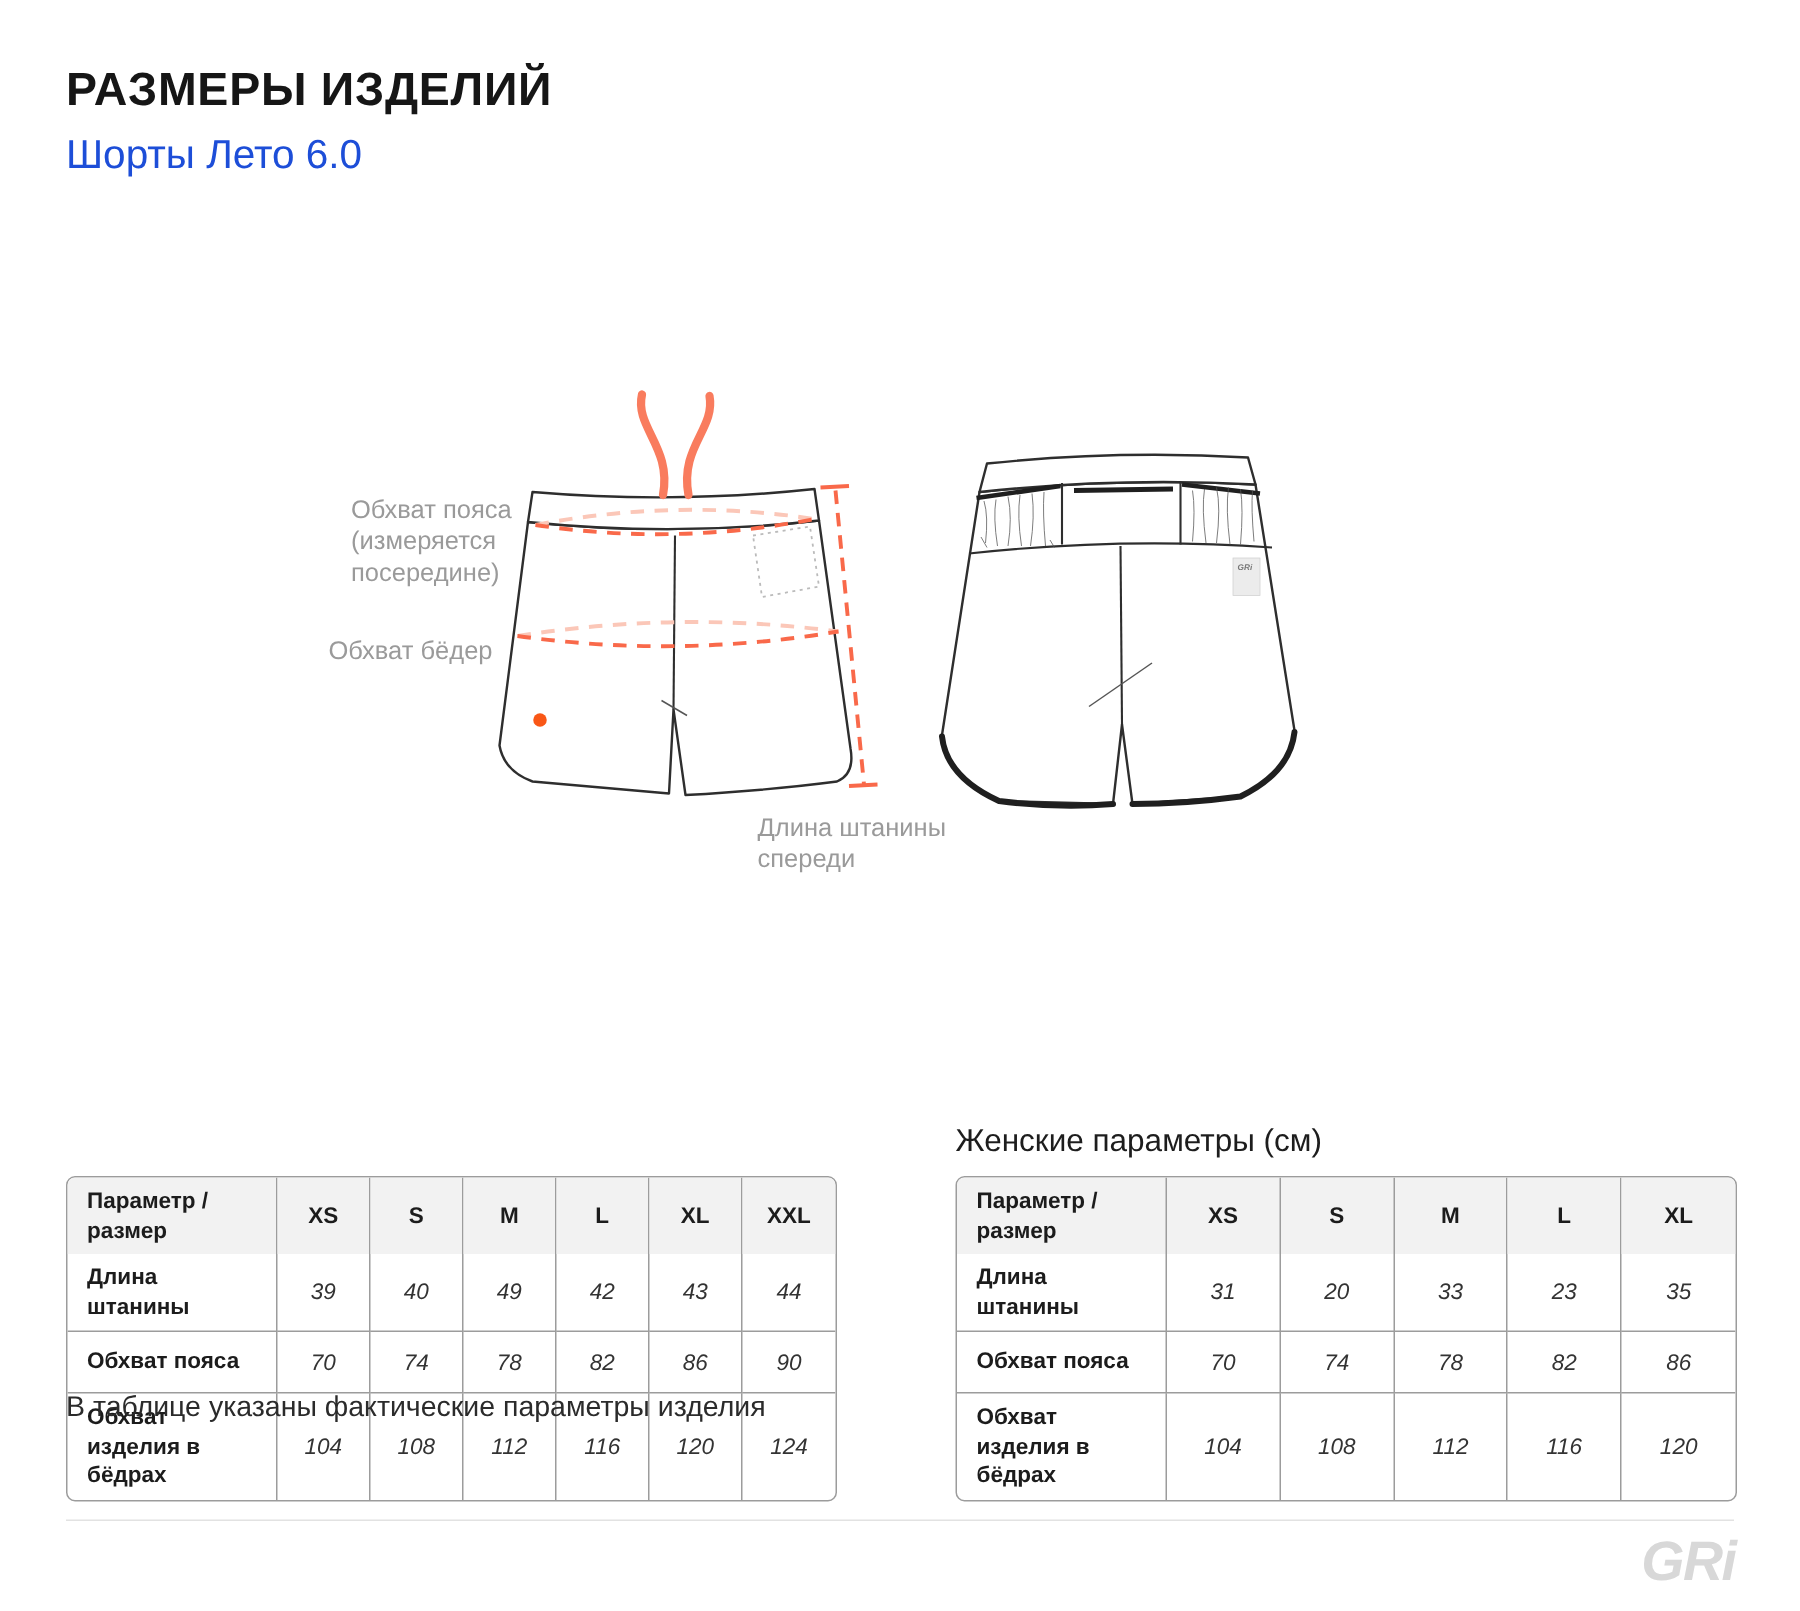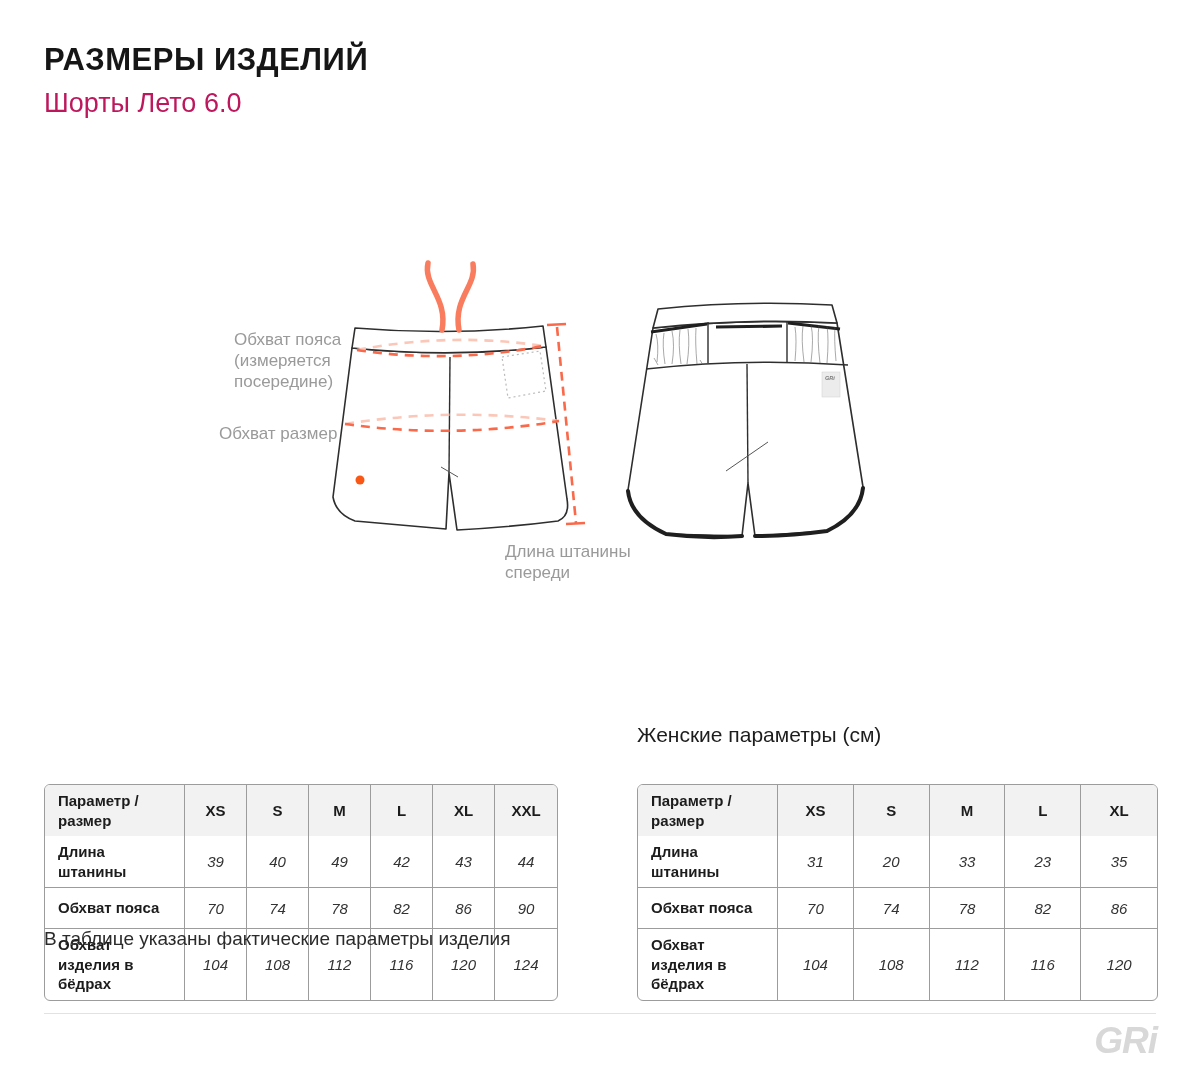--- a/index.html
+++ b/index.html
@@ -5,36 +5,36 @@
   html,body { margin:0; padding:0; background:#fff; }
   .page {
     position:relative; width:1200px; height:1074px; background:#ffffff;
     font-family:"Liberation Sans", sans-serif; color:#1b1b1b; overflow:hidden;border-radius:28px;
   }
   .page-title {
     position:absolute; left:44px; top:42px; font-size:31px; font-weight:700;
     letter-spacing:0.5px; color:#161616;
   }
   .product-name {
-    position:absolute; left:44px; top:88px; font-size:27px; font-weight:400; color:#be185d;
+    position:absolute; left:44px; top:88px; font-size:27px; font-weight:400; color:#1d4ed8;
   }
   .diagram { position:absolute; left:0; top:0; width:1200px; height:740px; }
   .svg-front { position:absolute; left:300px; top:240px; }
   .svg-back  { position:absolute; left:610px; top:270px; }
   .diag-label {
     position:absolute; color:#9a9a9a; font-size:17px; line-height:21px;
     white-space:pre-line;
   }
   .lbl-waist { left:234px; top:329px; }
   .lbl-hips  { left:219px; top:423px; }
   .lbl-length{ left:505px; top:541px; }
 
   .tbl-title { position:absolute; font-size:21px; font-weight:400; color:#1d1d1d; }
   .tbl-title.men   { left:44px;  top:749px; }
-  .tbl-title.women { left:637px; top:723px; }
+  .tbl-title.women { left:637px; top:749px; }
 
   .tbl-wrap {
     position:absolute; top:784px; border:1px solid #9c9c9c; border-radius:6px;
     overflow:hidden; background:#fff;
   }
   .tbl-wrap.men   { left:44px;  width:512px; }
   .tbl-wrap.women { left:637px; width:519px; }
   table { border-collapse:separate; border-spacing:0; width:100%; table-layout:fixed; }
   col.c-label { width:140px; }
   th, td {
@@ -142,21 +142,21 @@
 
       <g>
         <rect x="212" y="102" width="18" height="25" fill="#ececec" stroke="#d0d0d0" stroke-width="0.5"></rect>
         <text x="215" y="110" font-size="5.5" font-style="italic" font-weight="bold" fill="#777777">GRi</text>
       </g>
     </svg>
 
     <div class="diag-label lbl-waist">Обхват пояса
 (измеряется
 посередине)</div>
-    <div class="diag-label lbl-hips">Обхват размер</div>
+    <div class="diag-label lbl-hips">Обхват бёдер</div>
     <div class="diag-label lbl-length">Длина штанины
 спереди</div>
   </div>
 
   <div class="tbl-wrap men">
     <table>
       <colgroup>
           <col class="c-label">
           <col>
           <col>

